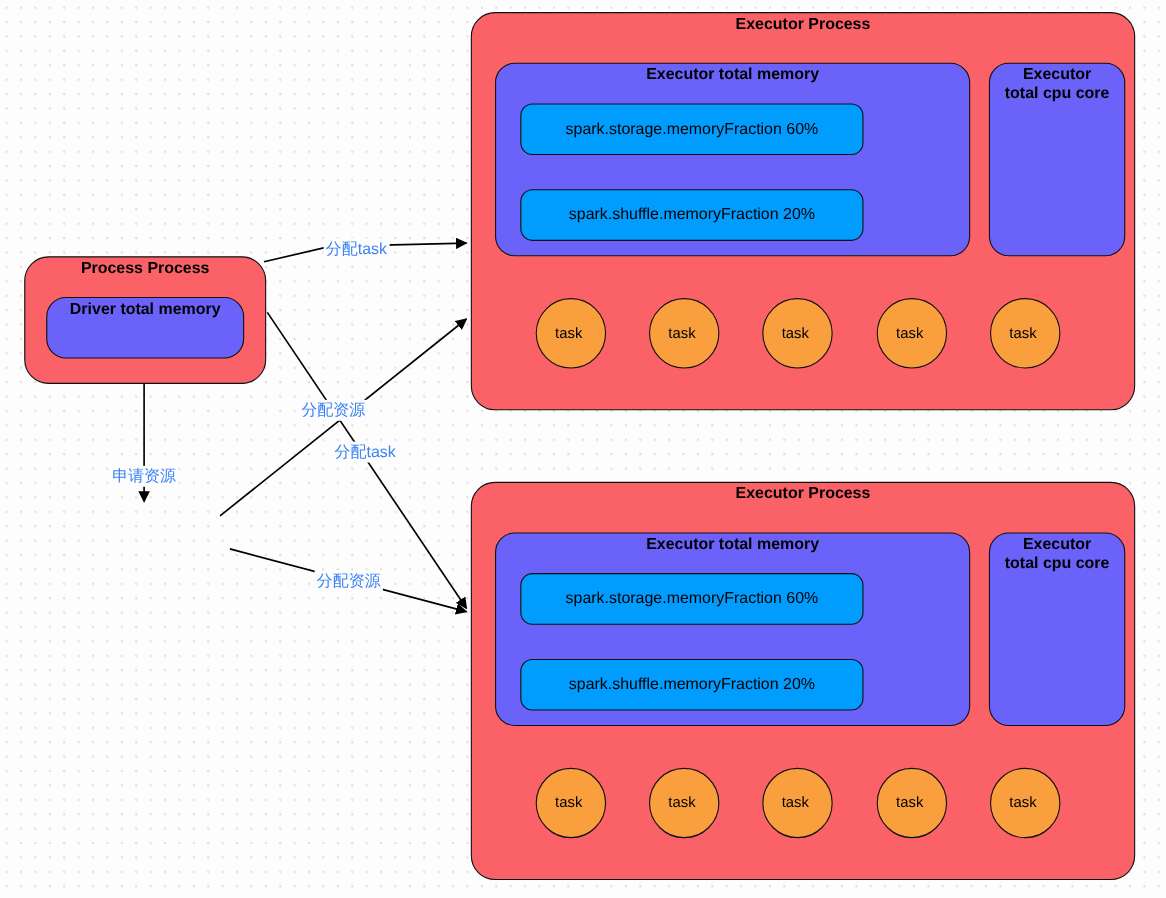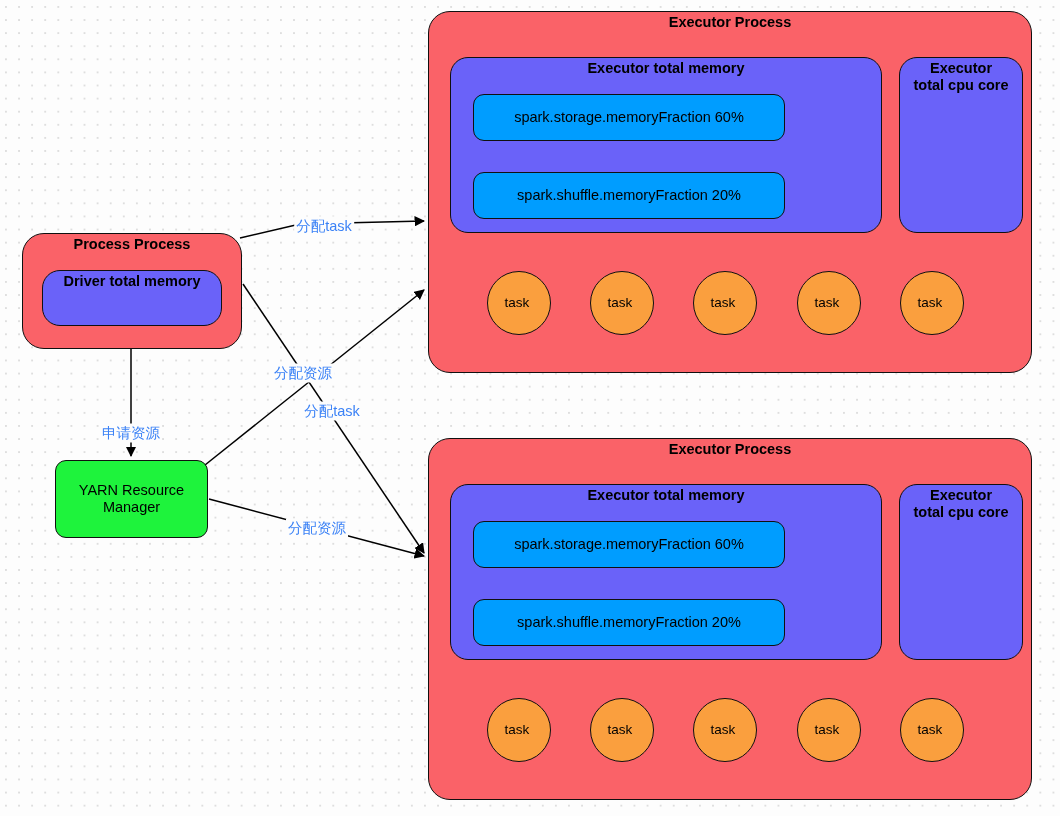--- a/index.html
+++ b/index.html
@@ -125,24 +125,20 @@
   <div class="edge-label" style="left:317px; top:528px;">分配资源</div>
   <div class="edge-label" style="left:131px; top:385px;margin-top:48px;">申请资源</div>
 
   <div class="node proc-red" style="left:22px; top:233px; width:220px; height:116px;">
     <div class="lbl lbl-top">Process Process</div>
   </div>
   <div class="node mem-purple" style="left:42px; top:270px; width:180px; height:56px;text-align:center;">
     <div class="lbl lbl-top">Driver total memory</div>
   </div>
 
-  <div class="node yarn-green" style="left:55px; top:460px; width:153px; height:78px;">
-    <div class="centered-text">YARN
-Resource Manager</div>
-  </div>
 
   <div class="node proc-red" style="left:428px; top:11px; width:604px; height:362px;">
     <div class="lbl lbl-top">Executor Process</div>
   </div>
 
   <div class="node mem-purple" style="left:450px; top:57px; width:432px; height:176px;">
     <div class="lbl lbl-top">Executor total memory</div>
   </div>
   <div class="node frac-blue" style="left:473px; top:94px; width:312px; height:47px;">
     <div class="centered-text">spark.storage.memoryFraction 60%</div>

